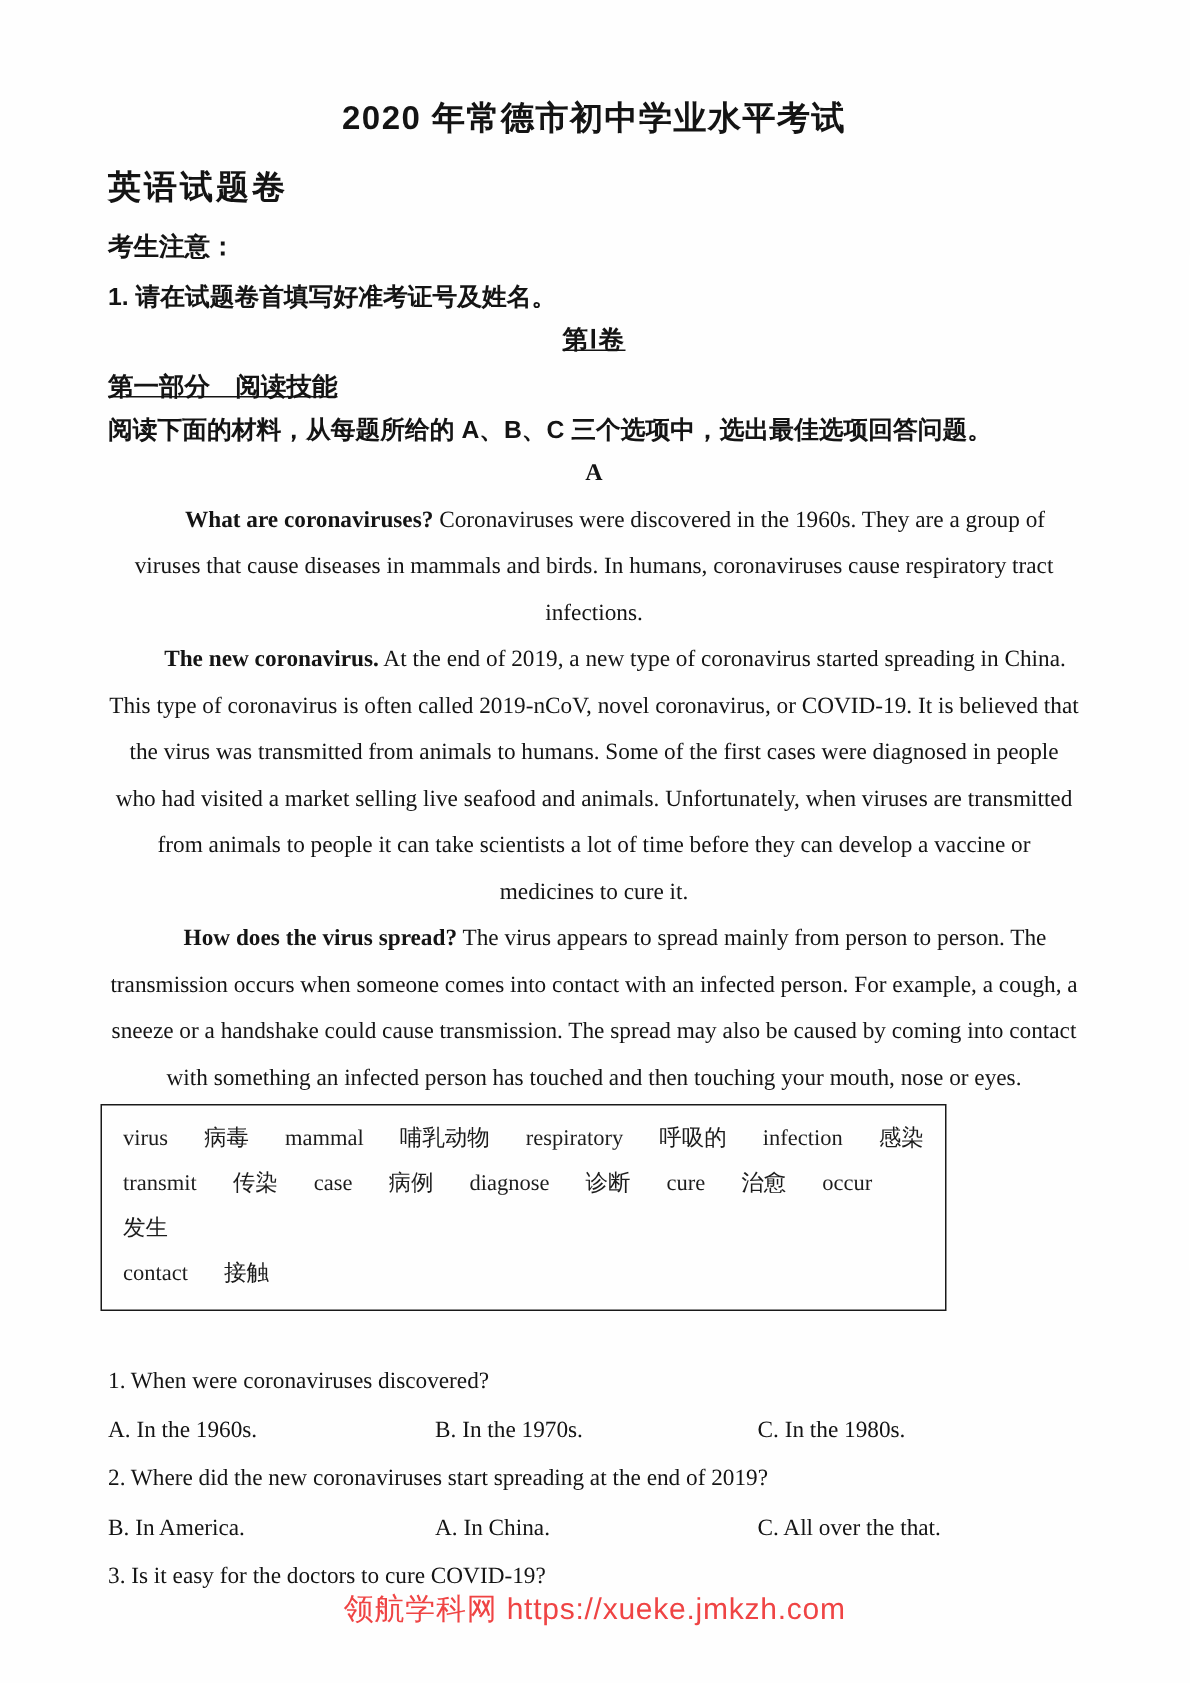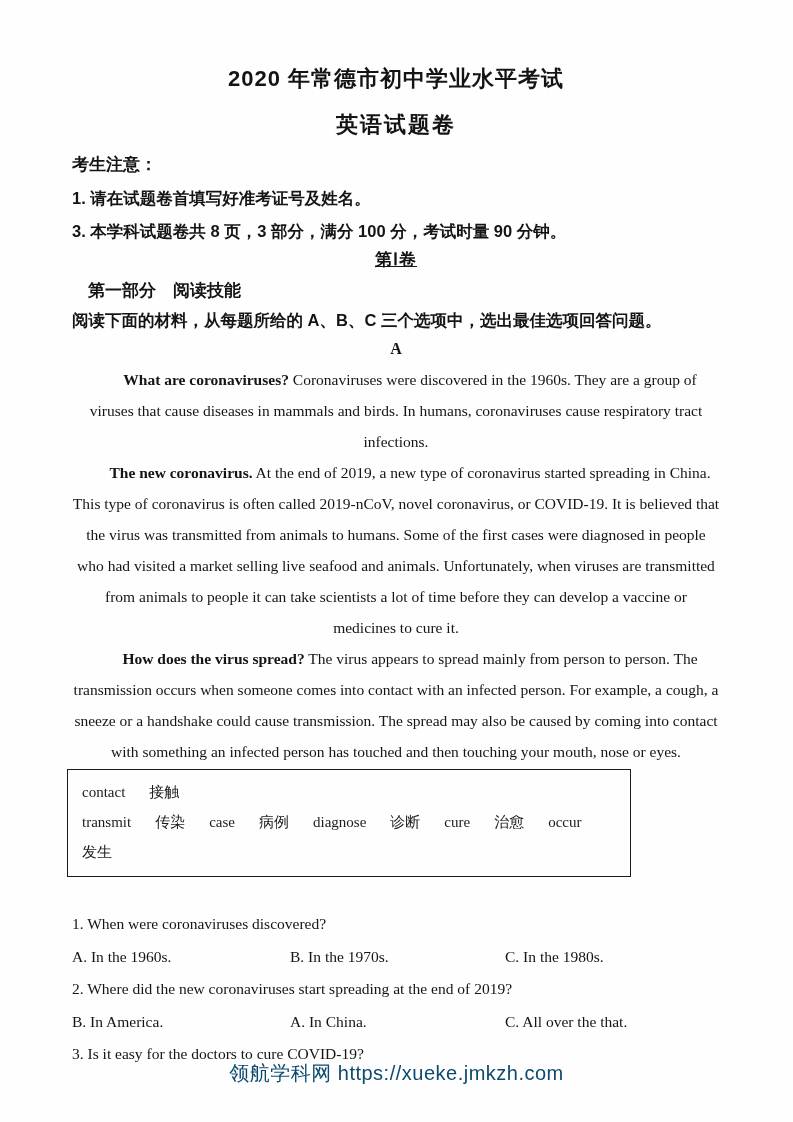--- a/index.html
+++ b/index.html
@@ -16,36 +16,36 @@
     overflow: hidden;
   }
   .title1 {
     margin: 0;
     text-align: center;
     font: bold 22px/30px "Liberation Sans", sans-serif;
     letter-spacing: 1px;
   }
   .title2 {
     margin: 16px 0 0;
-    text-align: center;
+    text-align: left;
     font: bold 22px/30px "Liberation Sans", sans-serif;
     letter-spacing: 2px;
   }
   .notice-heading { margin: 13px 0 0; font: bold 17px/23px "Liberation Sans", sans-serif; }
   .notice-item1  { margin: 11px 0 0; font: bold 16.5px/23px "Liberation Sans", sans-serif; }
   .notice-item2  { margin: 11px 0 0; font: bold 16.5px/23px "Liberation Sans", sans-serif; }
   .notice-item3  { margin: 10px 0 0; font: bold 16.5px/23px "Liberation Sans", sans-serif; }
   .volume-heading {
     margin: 5px 0 0;
     text-align: center;
     font: bold 17px/24px "Liberation Sans", sans-serif;
     letter-spacing: 1px;
     text-decoration: underline;
   }
-  .part-heading { margin: 7px 16px 0; font: bold 17px/23px "Liberation Sans", sans-serif; }
+  .part-heading { margin: 7px 0 0; font: bold 17px/23px "Liberation Sans", sans-serif; text-decoration: underline; }
   .instructions { margin: 7px 0 0; font: bold 16.5px/23px "Liberation Sans", sans-serif; }
   .passage-label {
     margin: 5px 0 0;
     text-align: center;
     font: bold 16px/24px "Liberation Serif", serif;
   }
   .para {
     margin: 3px 0 0;
     font: 15.5px/31px "Liberation Serif", serif;
     text-indent: 28px;
@@ -76,56 +76,58 @@
     font: 15.5px/22px "Liberation Serif", serif;
   }
   .options + .question { margin-top: 10px; }
   .watermark {
     position: absolute;
     left: 0;
     right: 0;
     top: 1060px;
     text-align: center;
     font: 20px/26px "Liberation Sans", sans-serif;
-    color: #0c4a6e;
+    color: #ef4444;
     letter-spacing: 0.5px;
   }
 </style>
 </head>
 <body>
 
 <div class="page">
 
   <h1 class="title1">2020 年常德市初中学业水平考试</h1>
   <h2 class="title2">英语试题卷</h2>
 
   <div>
     <p class="notice-heading">考生注意：</p>
     <p class="notice-item1">1. 请在试题卷首填写好准考证号及姓名。</p>
-    <p class="notice-item3">3. 本学科试题卷共 8 页，3 部分，满分 100 分，考试时量 90 分钟。</p>
   </div>
 
   <p class="volume-heading">第Ⅰ卷</p>
   <p class="part-heading">第一部分　阅读技能</p>
   <p class="instructions">阅读下面的材料，从每题所给的 A、B、C 三个选项中，选出最佳选项回答问题。</p>
 
   <p class="passage-label">A</p>
 
   <div>
     <p class="para"><span class="lead">What are coronaviruses?</span> <span>Coronaviruses were discovered in the 1960s. They are a group of viruses that cause diseases in mammals and birds. In humans, coronaviruses cause respiratory tract infections.</span></p>
     <p class="para"><span class="lead">The new coronavirus.</span> <span>At the end of 2019, a new type of coronavirus started spreading in China. This type of coronavirus is often called 2019-nCoV, novel coronavirus, or COVID-19. It is believed that the virus was transmitted from animals to humans. Some of the first cases were diagnosed in people who had visited a market selling live seafood and animals. Unfortunately, when viruses are transmitted from animals to people it can take scientists a lot of time before they can develop a vaccine or medicines to cure it.</span></p>
     <p class="para"><span class="lead">How does the virus spread?</span> <span>The virus appears to spread mainly from person to person. The transmission occurs when someone comes into contact with an infected person. For example, a cough, a sneeze or a handshake could cause transmission. The spread may also be caused by coming into contact with something an infected person has touched and then touching your mouth, nose or eyes.</span></p>
   </div>
 
   <div class="vocab-box">
     <p class="vocab-row">
-      <span>contact</span><span>接触</span>
+      <span>virus</span><span>病毒</span><span>mammal</span><span>哺乳动物</span><span>respiratory</span><span>呼吸的</span><span>infection</span><span>感染</span>
     </p>
     <p class="vocab-row">
       <span>transmit</span><span>传染</span><span>case</span><span>病例</span><span>diagnose</span><span>诊断</span><span>cure</span><span>治愈</span><span>occur</span><span>发生</span>
+    </p>
+    <p class="vocab-row">
+      <span>contact</span><span>接触</span>
     </p>
   </div>
 
   <div>
     <p class="question q1">1. When were coronaviruses discovered?</p>
     <div class="options">
       <span>A. In the 1960s.</span>
       <span>B. In the 1970s.</span>
       <span>C. In the 1980s.</span>
     </div>

